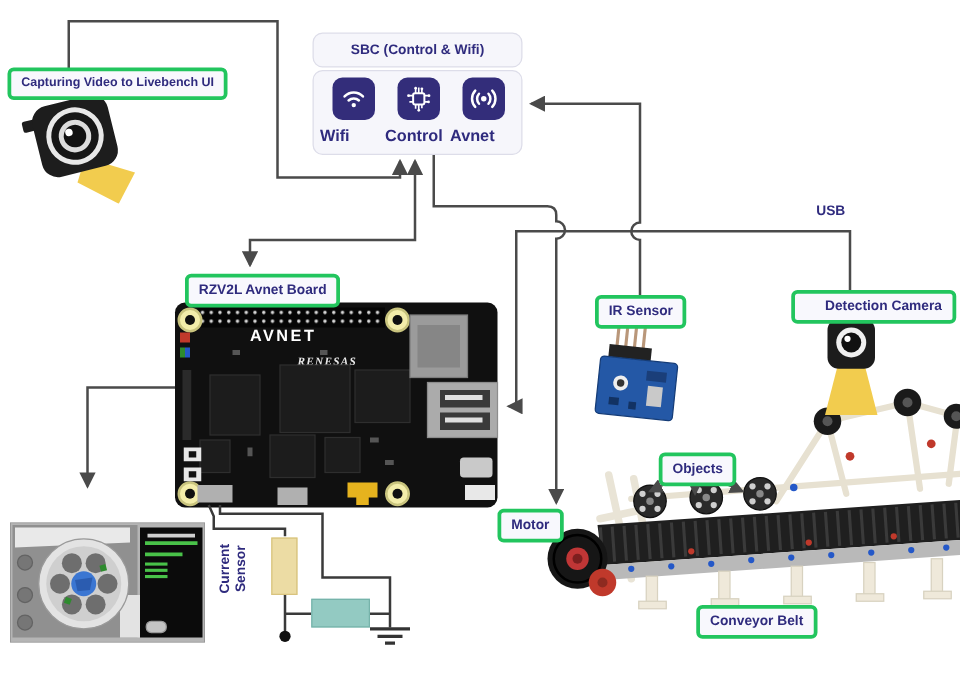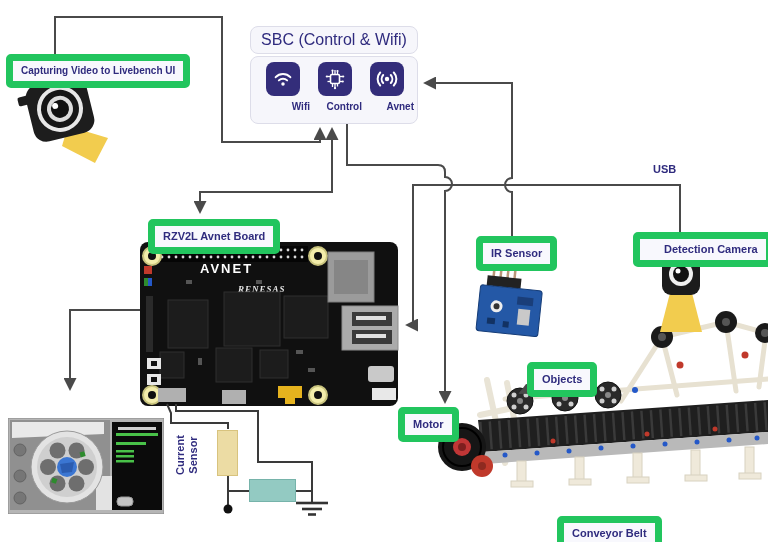--- a/index.html
+++ b/index.html
@@ -1,25 +1,25 @@
 <!DOCTYPE html>
 <html><head>
 <meta charset="utf-8">
 <style>
   html,body{margin:0;padding:0;background:#fff;}
   #stage{position:relative;width:768px;height:542px;background:#ffffff;overflow:hidden;
          font-family:"Liberation Sans",sans-serif;}
   .abs{position:absolute;}
-  .cap{position:absolute;background:#f8f8fd;border:7px solid #22c55e;border-radius:5px;
+  .cap{position:absolute;background:#f8f8fd;border:3px solid #22c55e;border-radius:5px;
        color:#2f2b7e;font-weight:bold;font-size:11px;line-height:1;
        padding:5px 8px;white-space:nowrap;box-sizing:border-box;text-align:center;}
   .card{position:absolute;background:#f6f6fb;border:1px solid #dddde9;border-radius:8px;}
   .tile{position:absolute;width:34px;height:34px;background:#332d7a;border-radius:8px;
         display:flex;align-items:center;justify-content:center;}
-  .tlabel{position:absolute;width:54px;text-align:right;font-size:10px;font-weight:600;
+  .tlabel{position:absolute;width:54px;text-align:left;font-size:13px;font-weight:600;
           color:#2f2b7e;}
   .plain{position:absolute;color:#2f2b7e;font-weight:bold;font-size:11px;white-space:nowrap;}
   .vtext{position:absolute;left:168px;top:432px;width:58px;height:46px;
          transform:rotate(-90deg);color:#2f2b7e;font-weight:bold;font-size:11px;
          text-align:center;line-height:1.15;white-space:normal;}
   .wrap2{position:absolute;color:#2f2b7e;font-weight:bold;font-size:11px;text-align:center;
          line-height:1.18;}
   .sensor-rect{position:absolute;box-sizing:border-box;}
 </style>
 </head>
@@ -299,21 +299,21 @@
       <line x1="296" y1="503" x2="328" y2="503"></line>
       <line x1="302" y1="509" x2="322" y2="509"></line>
       <line x1="308" y1="514.5" x2="316" y2="514.5"></line>
     </g>
   </svg>
 
   <div class="sensor-rect" style="left:217px;top:430px;width:21px;height:46px;background:#ecdca4;border:1px solid #d8c37e;"></div>
   <div class="sensor-rect" style="left:249px;top:479px;width:47px;height:23px;background:#93cac2;border:1px solid #76b3aa;"></div>
 
   <div class="card" style="left:250px;top:26px;width:166px;height:26px;display:flex;align-items:center;justify-content:center;">
-    <span style="color:#2f2b7e;font-weight:normal;font-size:16px;">SBC (Control &amp; Wifi)</span>
+    <span style="color:#2f2b7e;font-weight:bold;font-size:11px;">SBC (Control &amp; Wifi)</span>
   </div>
   <div class="card" style="left:250px;top:56px;width:166px;height:66px;"></div>
 
   <div class="tile" style="left:266px;top:62px;">
     <svg width="22" height="22" viewBox="0 0 24 24">
       <g fill="none" stroke="#fff" stroke-width="2.2" stroke-linecap="round">
         <path d="M4,10 a11,11 0 0 1 16,0"></path>
         <path d="M7.5,13.5 a6.5,6.5 0 0 1 9,0"></path>
       </g>
       <circle cx="12" cy="17.5" r="1.9" fill="#fff"></circle>
@@ -358,19 +358,19 @@
   <div class="tlabel" style="left:256px;top:101px;">Wifi</div>
   <div class="tlabel" style="left:308px;top:101px;">Control</div>
   <div class="tlabel" style="left:360px;top:101px;">Avnet</div>
 
   <div class="cap" style="left:6px;top:54px;font-size:10px;">Capturing Video to Livebench UI</div>
   <div class="cap" style="left:148px;top:219px;">RZV2L Avnet Board</div>
   <div class="cap" style="left:476px;top:236px;">IR Sensor</div>
   <div class="cap" style="left:633px;top:232px;padding-left:24px;">Detection Camera</div>
   <div class="cap" style="left:398px;top:407px;">Motor</div>
   <div class="cap" style="left:527px;top:362px;">Objects</div>
-  <div class="cap" style="left:557px;top:484px;margin-top:32px;">Conveyor Belt</div>
+  <div class="cap" style="left:557px;top:484px;">Conveyor Belt</div>
 
   <div class="plain" style="left:653px;top:163px;">USB</div>
   <div class="vtext">Current Sensor</div>
   <div class="plain" style="left:226px;top:518px;margin-top:42px;">+5V</div>
 
 </div>
 
 </body></html>

